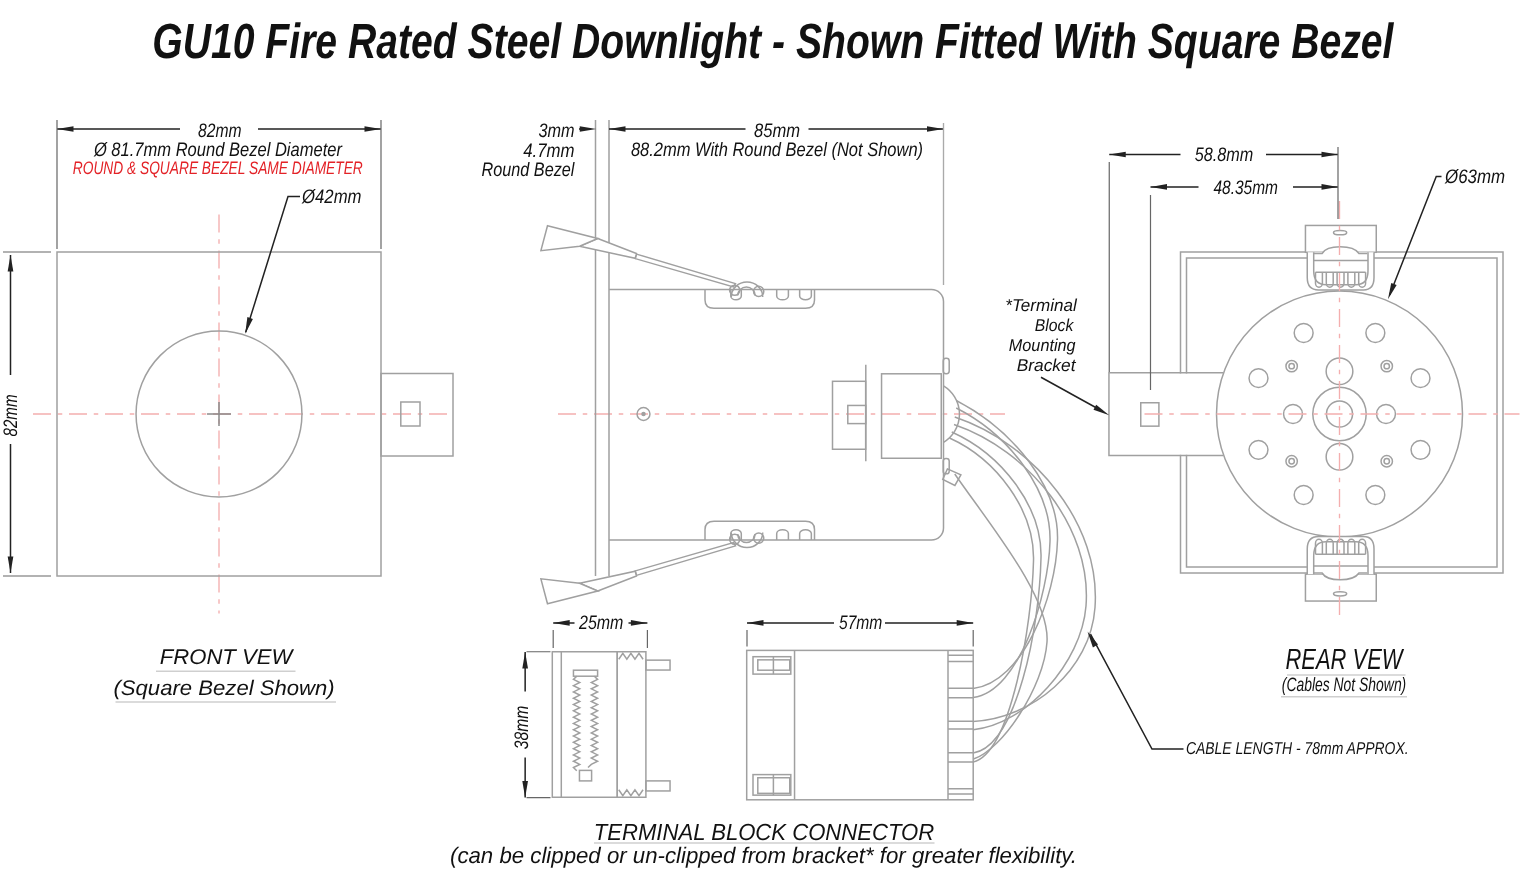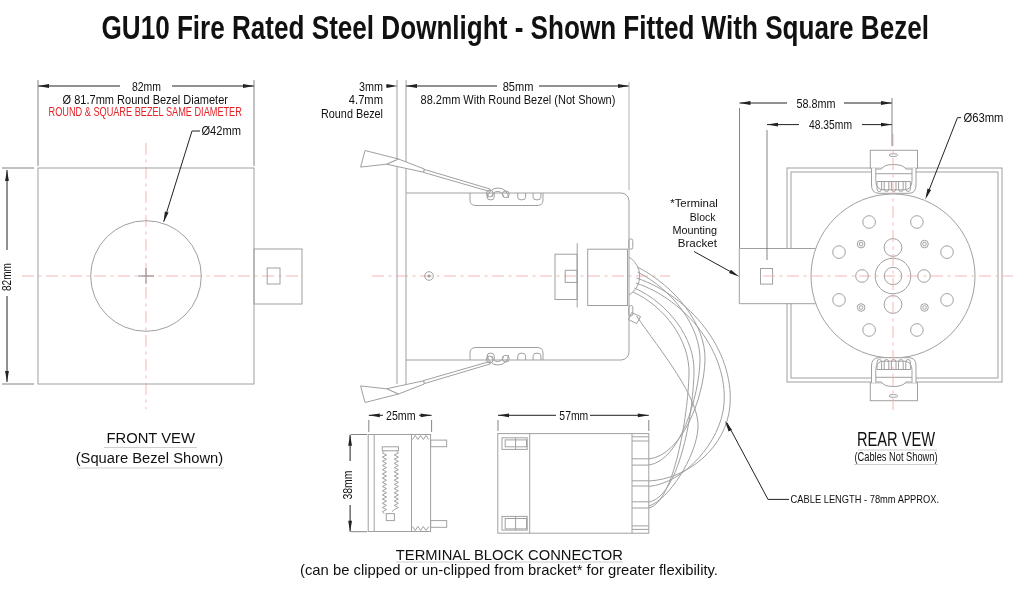--- a/index.html
+++ b/index.html
@@ -1,16 +1,16 @@
 <!DOCTYPE html>
 <html><head>
 <meta charset="utf-8">
 <style>
 html,body{margin:0;padding:0;background:#ffffff;}
-#page{width:1024px;height:596px;position:relative;font-family:"Liberation Sans",sans-serif;}
+#page{width:1024px;height:596px;position:relative;font-family:"Liberation Sans",sans-serif;font-style:italic;}
 svg{position:absolute;top:0;left:0;}
 text{fill:#111111;font-family:"Liberation Sans",sans-serif;}
 .g{fill:none;stroke:#a0a0a0;stroke-width:1;}
 .k{fill:none;stroke:#222222;stroke-width:1;}
 .r{fill:none;stroke:#f4aeae;stroke-width:0.9;stroke-dasharray:12 4.5 3 4.5;}
 .a{fill:#222222;stroke:none;}
 .u{fill:none;stroke:#cfcfcf;stroke-width:1;}
 .e{fill:none;stroke:#666666;stroke-width:0.8;}
 </style>
 </head>

